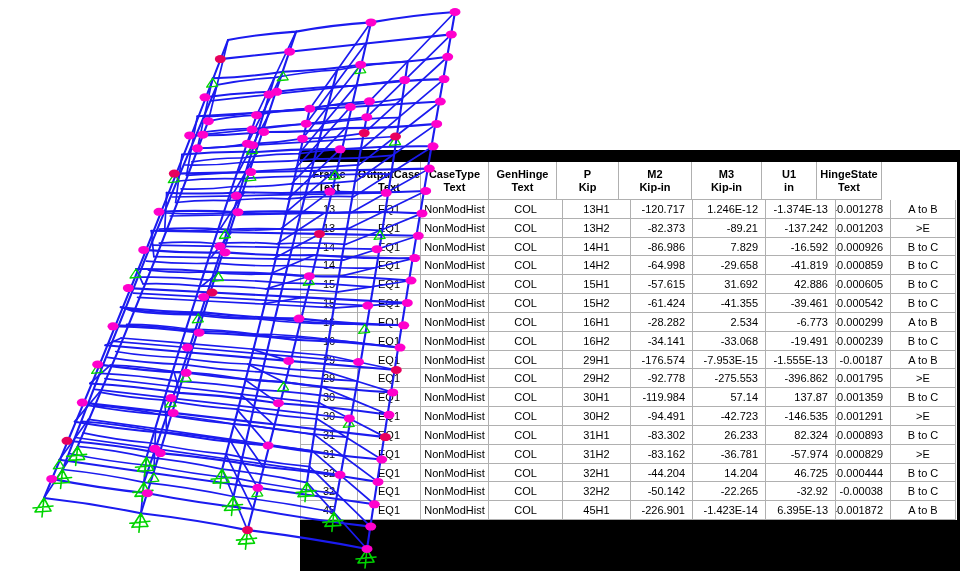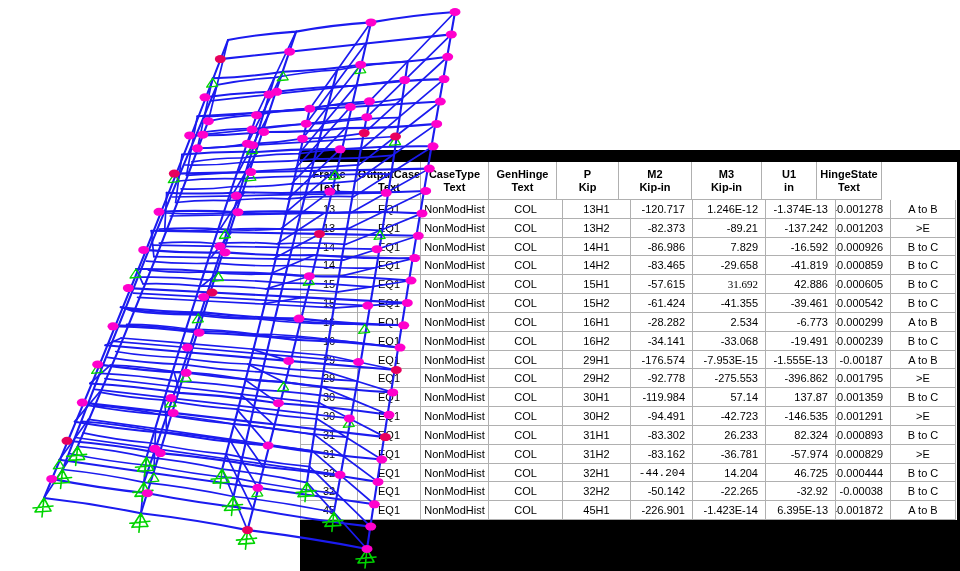--- a/index.html
+++ b/index.html
@@ -104,34 +104,34 @@
             <div class="cell right" style="width: 70px;">-16.592</div>
             <div class="cell right" style="width: 55px;">-0.000926</div>
             <div class="cell center" style="width: 65px;">B to C</div>
           </div>
           <div class="trow">
             <div class="cell center" style="width: 57px;">14</div>
             <div class="cell center" style="width: 63px;">EQ1</div>
             <div class="cell center" style="width: 68px;">NonModHist</div>
             <div class="cell center" style="width: 74px;">COL</div>
             <div class="cell center" style="width: 68px;">14H2</div>
-            <div class="cell right" style="width: 62px;">-83.465</div>
+            <div class="cell right" style="width: 62px;">-64.998</div>
             <div class="cell right" style="width: 73px;">-29.658</div>
             <div class="cell right" style="width: 70px;">-41.819</div>
             <div class="cell right" style="width: 55px;">-0.000859</div>
             <div class="cell center" style="width: 65px;">B to C</div>
           </div>
           <div class="trow">
             <div class="cell center" style="width: 57px;">15</div>
             <div class="cell center" style="width: 63px;">EQ1</div>
             <div class="cell center" style="width: 68px;">NonModHist</div>
             <div class="cell center" style="width: 74px;">COL</div>
             <div class="cell center" style="width: 68px;">15H1</div>
             <div class="cell right" style="width: 62px;">-57.615</div>
-            <div class="cell right" style="width: 73px; font-family: Liberation Serif, serif;">31.692</div>
+            <div class="cell right" style="width: 73px;">31.692</div>
             <div class="cell right" style="width: 70px;">42.886</div>
             <div class="cell right" style="width: 55px;">-0.000605</div>
             <div class="cell center" style="width: 65px;">B to C</div>
           </div>
           <div class="trow">
             <div class="cell center" style="width: 57px;">15</div>
             <div class="cell center" style="width: 63px;">EQ1</div>
             <div class="cell center" style="width: 68px;">NonModHist</div>
             <div class="cell center" style="width: 74px;">COL</div>
             <div class="cell center" style="width: 68px;">15H2</div>
@@ -236,21 +236,21 @@
             <div class="cell right" style="width: 70px;">-57.974</div>
             <div class="cell right" style="width: 55px;">-0.000829</div>
             <div class="cell center" style="width: 65px;">&gt;E</div>
           </div>
           <div class="trow">
             <div class="cell center" style="width: 57px;">32</div>
             <div class="cell center" style="width: 63px;">EQ1</div>
             <div class="cell center" style="width: 68px;">NonModHist</div>
             <div class="cell center" style="width: 74px;">COL</div>
             <div class="cell center" style="width: 68px;">32H1</div>
-            <div class="cell right" style="width: 62px; font-family: Liberation Mono, monospace;">-44.204</div>
+            <div class="cell right" style="width: 62px;">-44.204</div>
             <div class="cell right" style="width: 73px;">14.204</div>
             <div class="cell right" style="width: 70px;">46.725</div>
             <div class="cell right" style="width: 55px;">-0.000444</div>
             <div class="cell center" style="width: 65px;">B to C</div>
           </div>
           <div class="trow">
             <div class="cell center" style="width: 57px;">32</div>
             <div class="cell center" style="width: 63px;">EQ1</div>
             <div class="cell center" style="width: 68px;">NonModHist</div>
             <div class="cell center" style="width: 74px;">COL</div>

